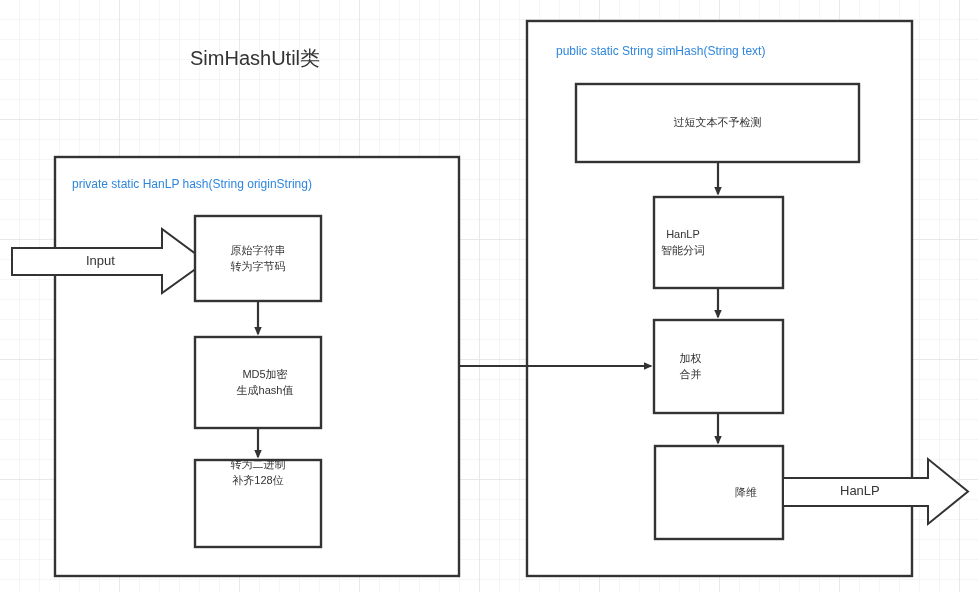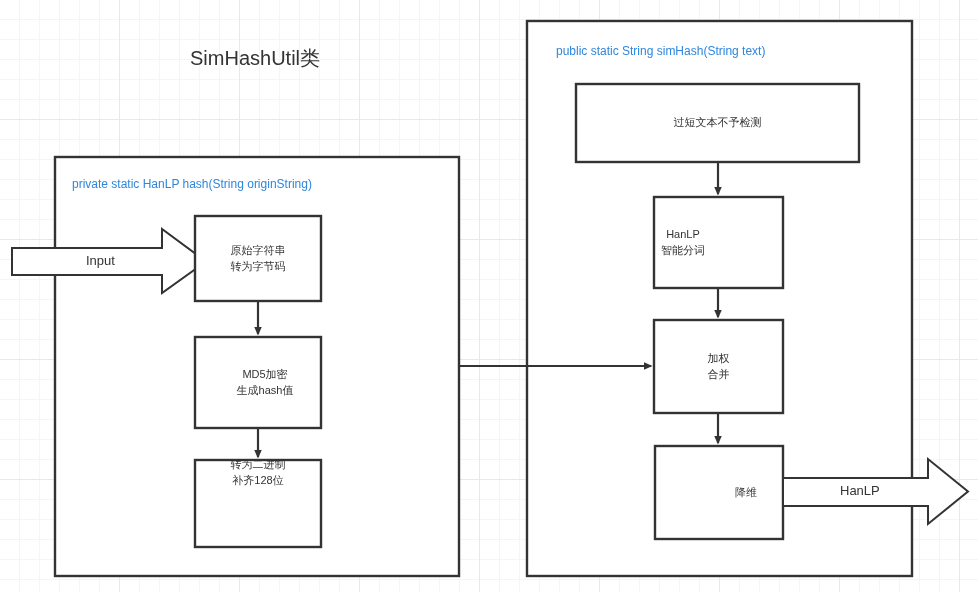--- a/index.html
+++ b/index.html
@@ -103,20 +103,20 @@
 
   <div class="node-text" style="left:195px; top:216px; width:126px; height:85px;border-radius:8px;">原始字符串
 转为字节码</div>
   <div class="node-text" style="left:195px; top:337px; width:140px; height:91px;">MD5加密
 生成hash值</div>
   <div class="node-text" style="left:195px; top:436px; width:126px; height:73px;">转为二进制
 补齐128位</div>
   <div class="node-text" style="left:576px; top:84px; width:283px; height:78px;">过短文本不予检测</div>
   <div class="node-text" style="left:620px; top:197px; width:126px; height:91px;">HanLP
 智能分词</div>
-  <div class="node-text" style="left:654px; top:320px; width:129px; height:93px;">加权
+  <div class="node-text" style="left:626px; top:320px; width:129px; height:93px;">加权
 合并</div>
   <div class="node-text" style="left:682px; top:446px; width:128px; height:93px;">降维</div>
 
   <div class="io-label" style="left:86px; top:253px;">Input</div>
   <div class="io-label" style="left:840px; top:483px;">HanLP</div>
 
 </div>
 
 </body></html>

